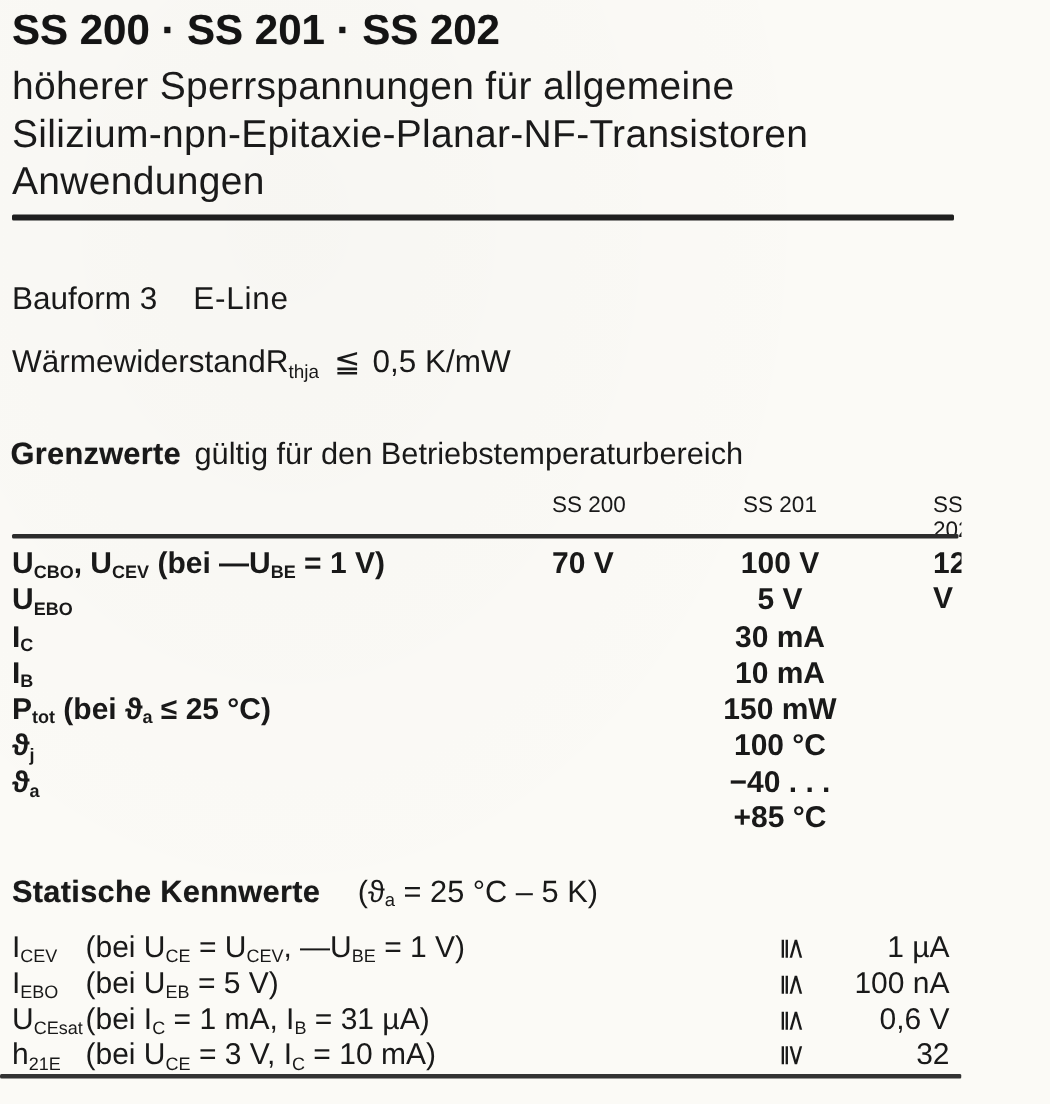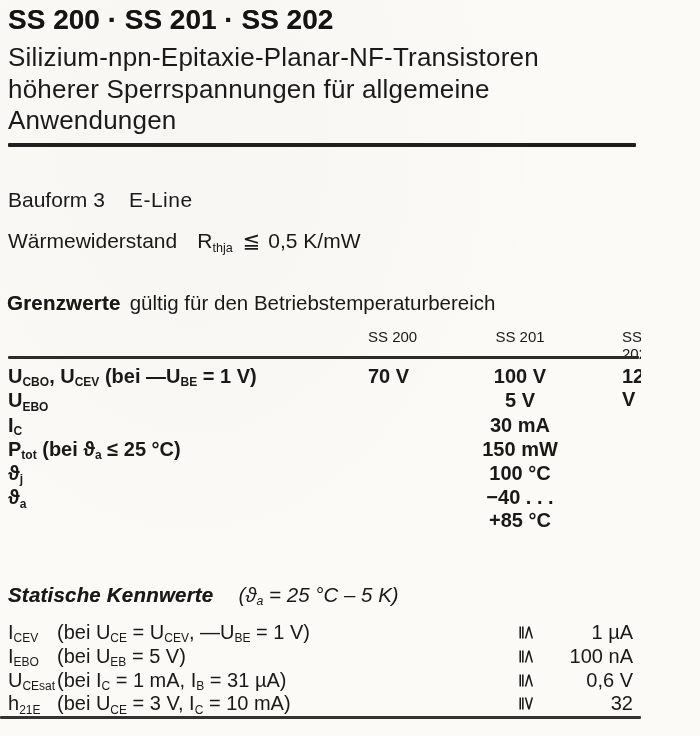--- a/index.html
+++ b/index.html
@@ -31,27 +31,27 @@
     font-size:26px;line-height:31.5px;letter-spacing:0.2px;
     color:#1a1a1a;
   }
   .rule{background:#1f1f1f;border-radius:1px;}
   .rule-1{left:8px;right:5px;top:143px;height:4px;}
   .rule-2{left:8px;right:2px;top:356px;height:3px;background:#2c2c2c;}
   .rule-3{left:0px;right:0px;top:716px;height:3px;background:#333;}
   .bauform{left:8px;top:188px;font-size:21px;}
   .bauform .val{margin-left:24px;letter-spacing:0.5px;}
   .thermal{left:8px;top:229px;font-size:21px;}
-  .thermal .sym{margin-left:20px;}
+  .thermal .sym{}
   .thermal .rel{margin:0 8px 0 10px;}
   .sec-heading{font-size:20.5px;}
   .sec-heading b{font-weight:700;letter-spacing:0.2px;text-shadow:0 0 0.5px rgba(0,0,0,0.5);}
   .grenz{left:7px;top:291px;}
   .grenz .rest{margin-left:9px;}
-  .statics-h{left:8px;top:583px;font-style:italic;}
+  .statics-h{left:8px;top:583px;}
   .statics-h .cond{margin-left:25px;font-weight:400;}
   .sub{font-size:0.60em;position:relative;top:0.28em;letter-spacing:0;}
   
   .lhead,.lrow{
     display:grid;grid-template-columns:360px 107px 90px 1fr;
     font-size:20px;
   }
   .lhead{left:8px;right:0;top:328px;font-size:15px;}
   .lrows{left:8px;right:0;top:365px;font-weight:bold;}
   .lrow{height:24.25px;align-items:baseline;}
@@ -68,22 +68,22 @@
 </style>
 </head>
 <body>
 
 <div class="page">
 
   <div class="abs title">SS 200 · SS 201 · SS 202</div>
   <div class="abs corner-box"></div>
 
   <div class="abs subtitle">
+    <div>höherer Sperrspannungen für allgemeine</div>
     <div>Silizium-npn-Epitaxie-Planar-NF-Transistoren</div>
-    <div>höherer Sperrspannungen für allgemeine</div>
     <div>Anwendungen</div>
   </div>
 
   <div class="abs rule rule-1"></div>
 
   <div class="abs bauform">
     <span>Bauform 3</span><span class="val">E-Line</span>
   </div>
 
   <div class="abs thermal">
@@ -113,20 +113,26 @@
     <div class="lrow">
       <div><span>U</span><span class="sub">EBO</span></div>
       <div></div>
       <div class="c201">5 V</div>
       <div class="c202"></div>
     </div>
     <div class="lrow">
       <div><span>I</span><span class="sub">C</span></div>
       <div></div>
       <div class="c201">30 mA</div>
+      <div class="c202"></div>
+    </div>
+    <div class="lrow">
+      <div><span>I</span><span class="sub">B</span></div>
+      <div></div>
+      <div class="c201">10 mA</div>
       <div class="c202"></div>
     </div>
     <div class="lrow">
       <div><span>P</span><span class="sub">tot</span><span> (bei ϑ</span><span class="sub">a</span><span> ≤ 25 °C)</span></div>
       <div></div>
       <div class="c201">150 mW</div>
       <div class="c202"></div>
     </div>
     <div class="lrow">
       <div><span>ϑ</span><span class="sub">j</span></div>

